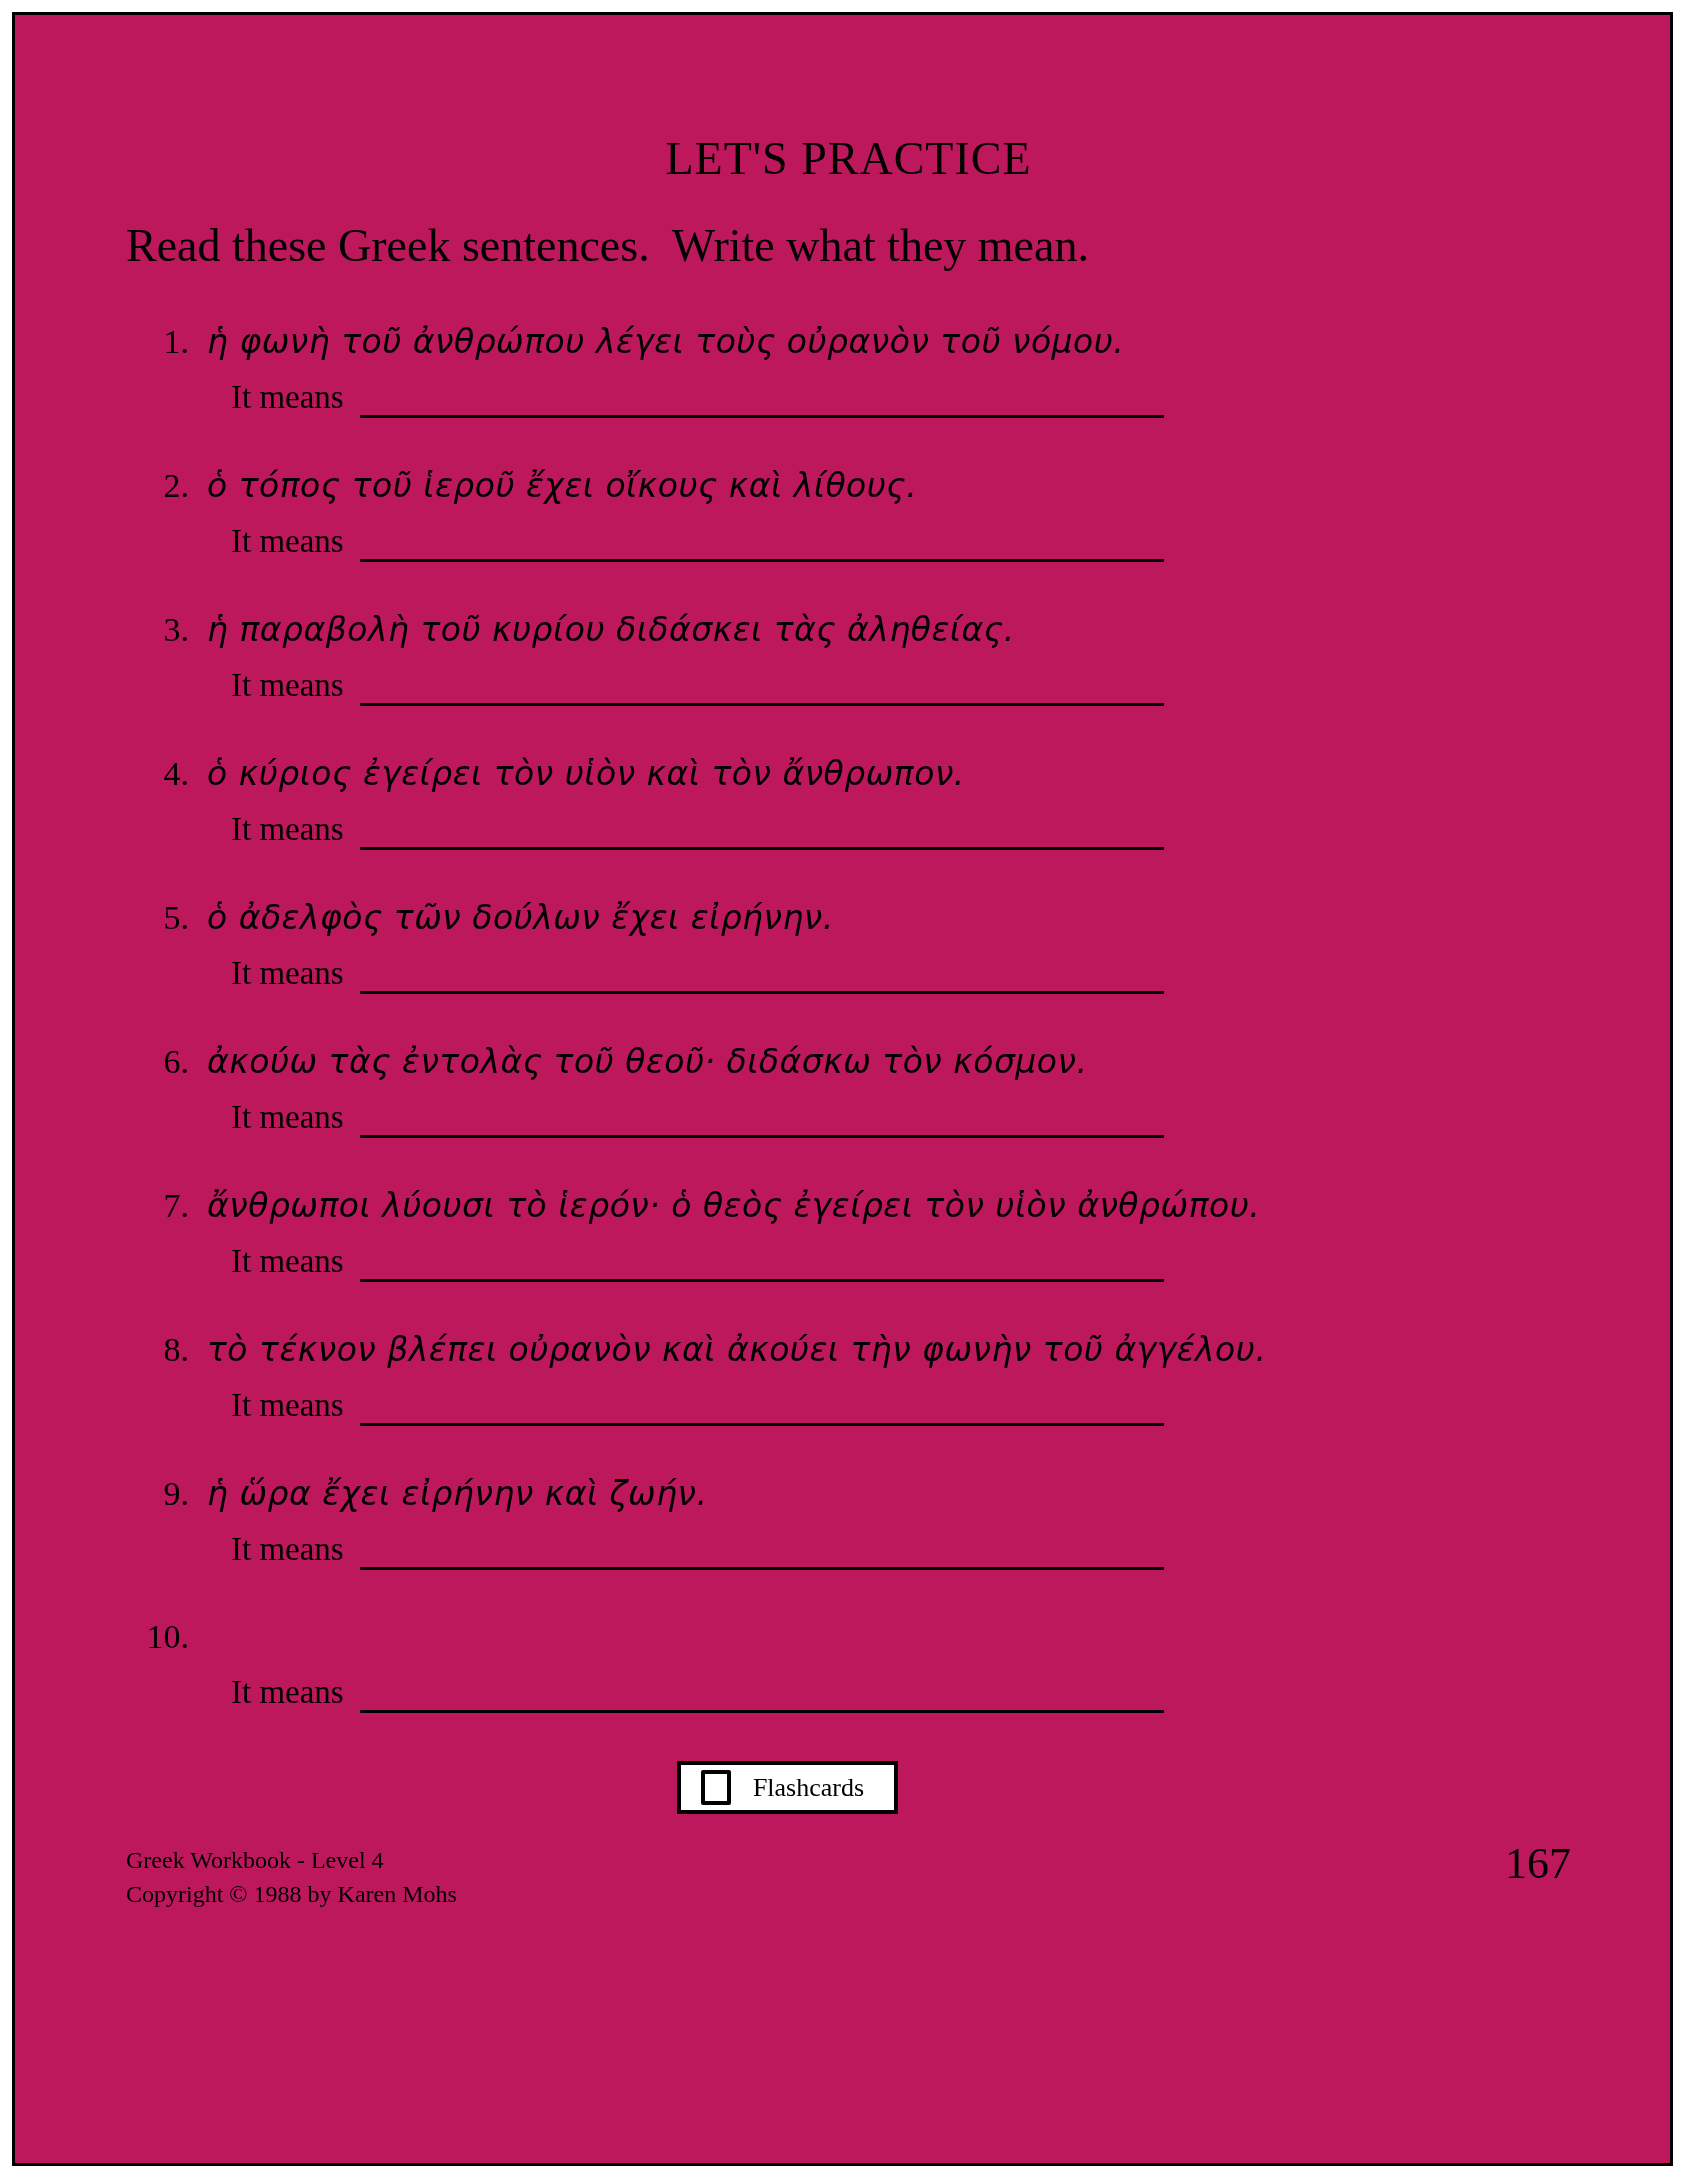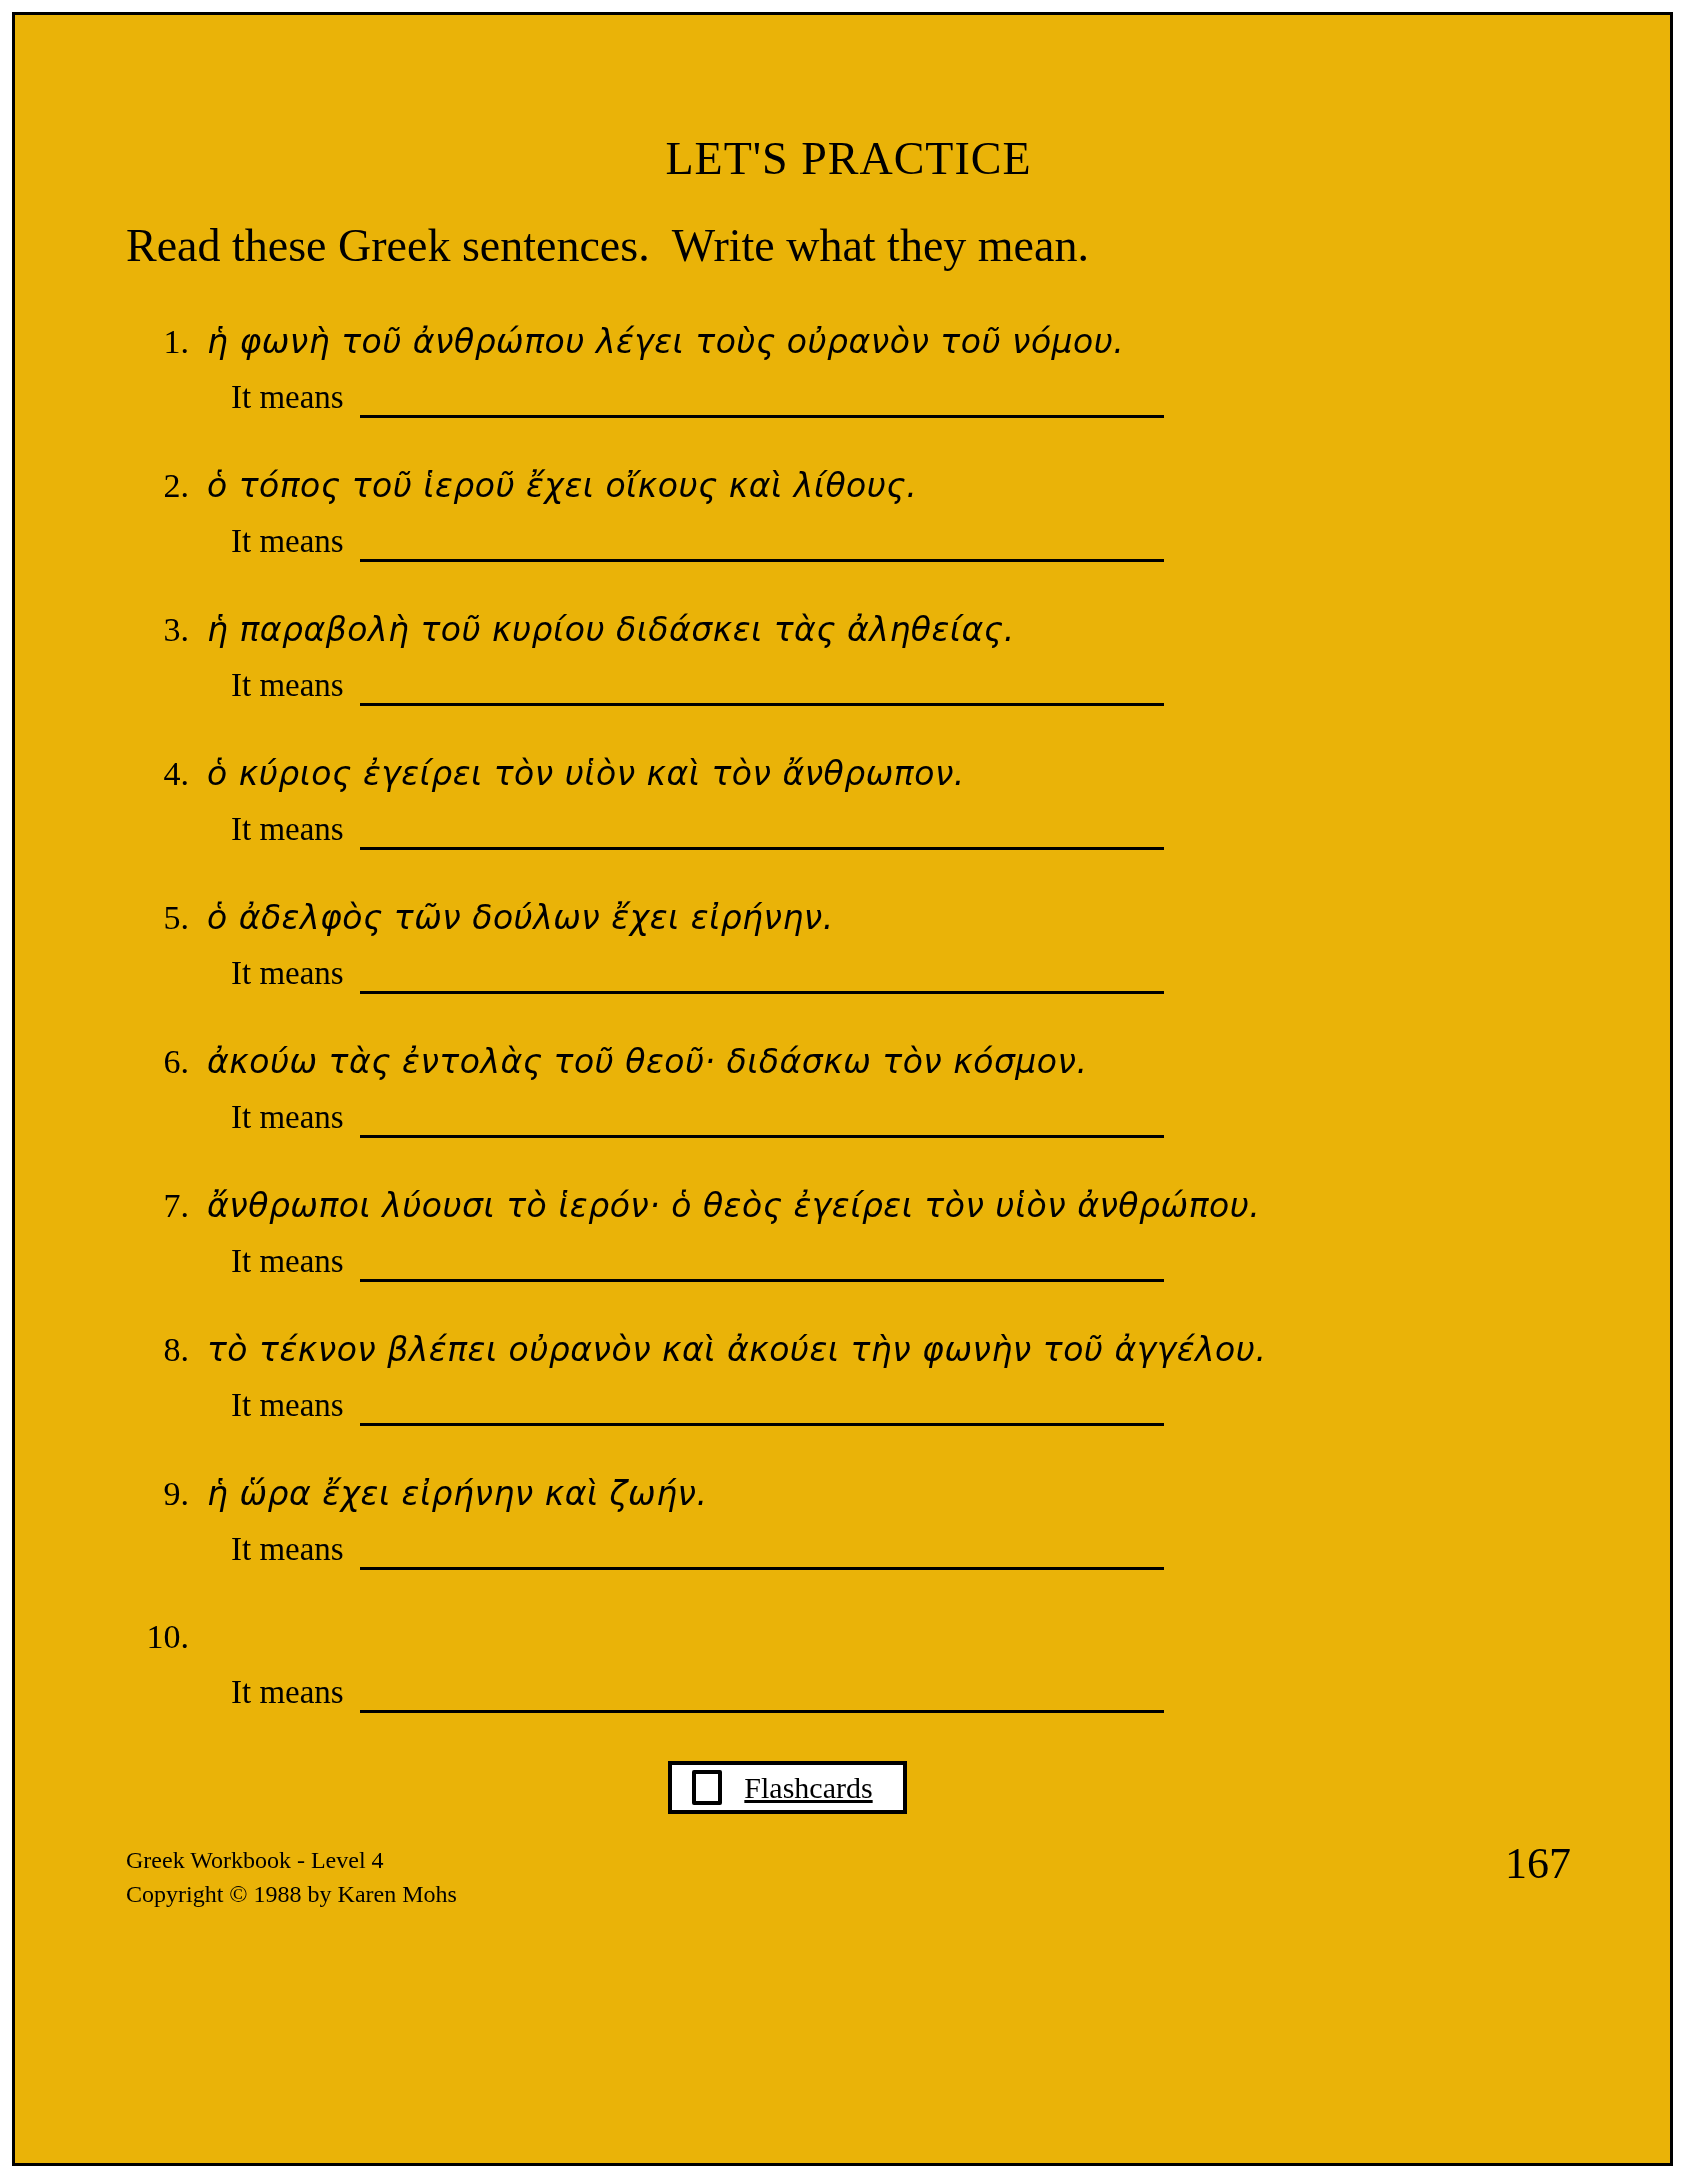--- a/index.html
+++ b/index.html
@@ -14,21 +14,21 @@
     font-family: "Liberation Serif", serif;
     color: #000000;
   }
   .frame {
     position: absolute;
     top: 12px; left: 12px; right: 12px; bottom: 14px;
     border: 3px solid #000000;
     box-sizing: border-box;
     padding: 117px 99px 0 111px;
     overflow: hidden;
-    background: #eab308;
+    background: #be185d;
   }
   .title {
     text-align: center;
     font-size: 46px;
     letter-spacing: 1px;
     margin: 0 0 34px 0;
     font-weight: normal;
   }
   .instructions {
     font-size: 46px;
@@ -86,21 +86,21 @@
     cursor: pointer;
   }
   .flashcards-checkbox {
     display: inline-block;
     width: 22px;
     height: 27px;
     border: 4px solid #000000;
     border-radius: 2px;
     margin-right: 22px;
   }
-  .flashcards-label { font-size: 30px; text-decoration: underline; }
+  .flashcards-label { font-size: 26px; }
   .footer {
     display: flex;
     justify-content: space-between;
     align-items: flex-start;
     margin-top: 30px;
     padding-right: 0px;
   }
   .footer-left {
     font-size: 24px;
     line-height: 1.4;

